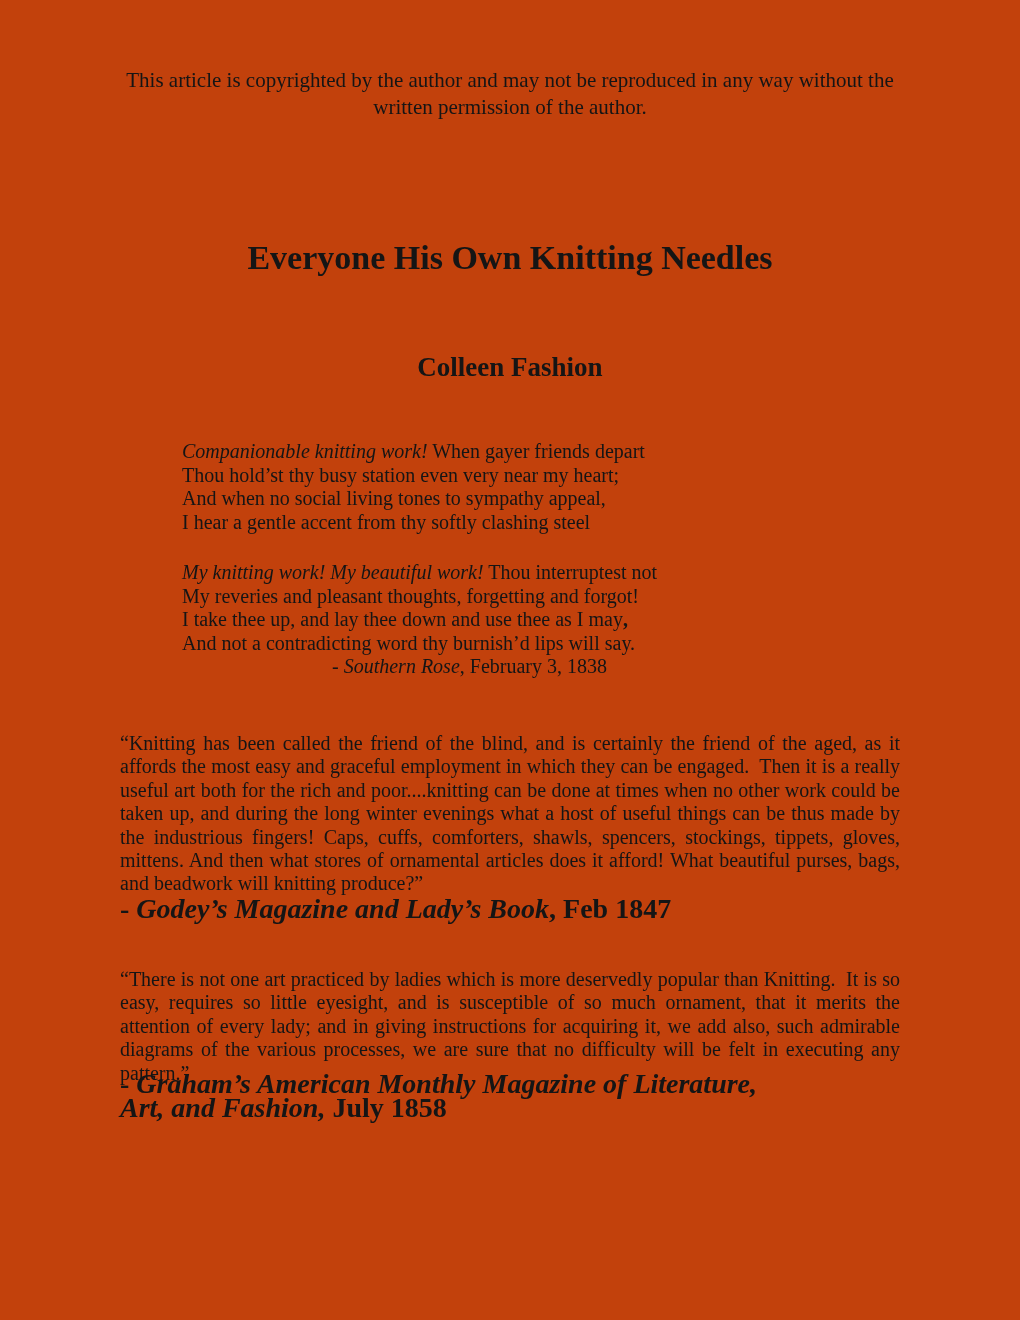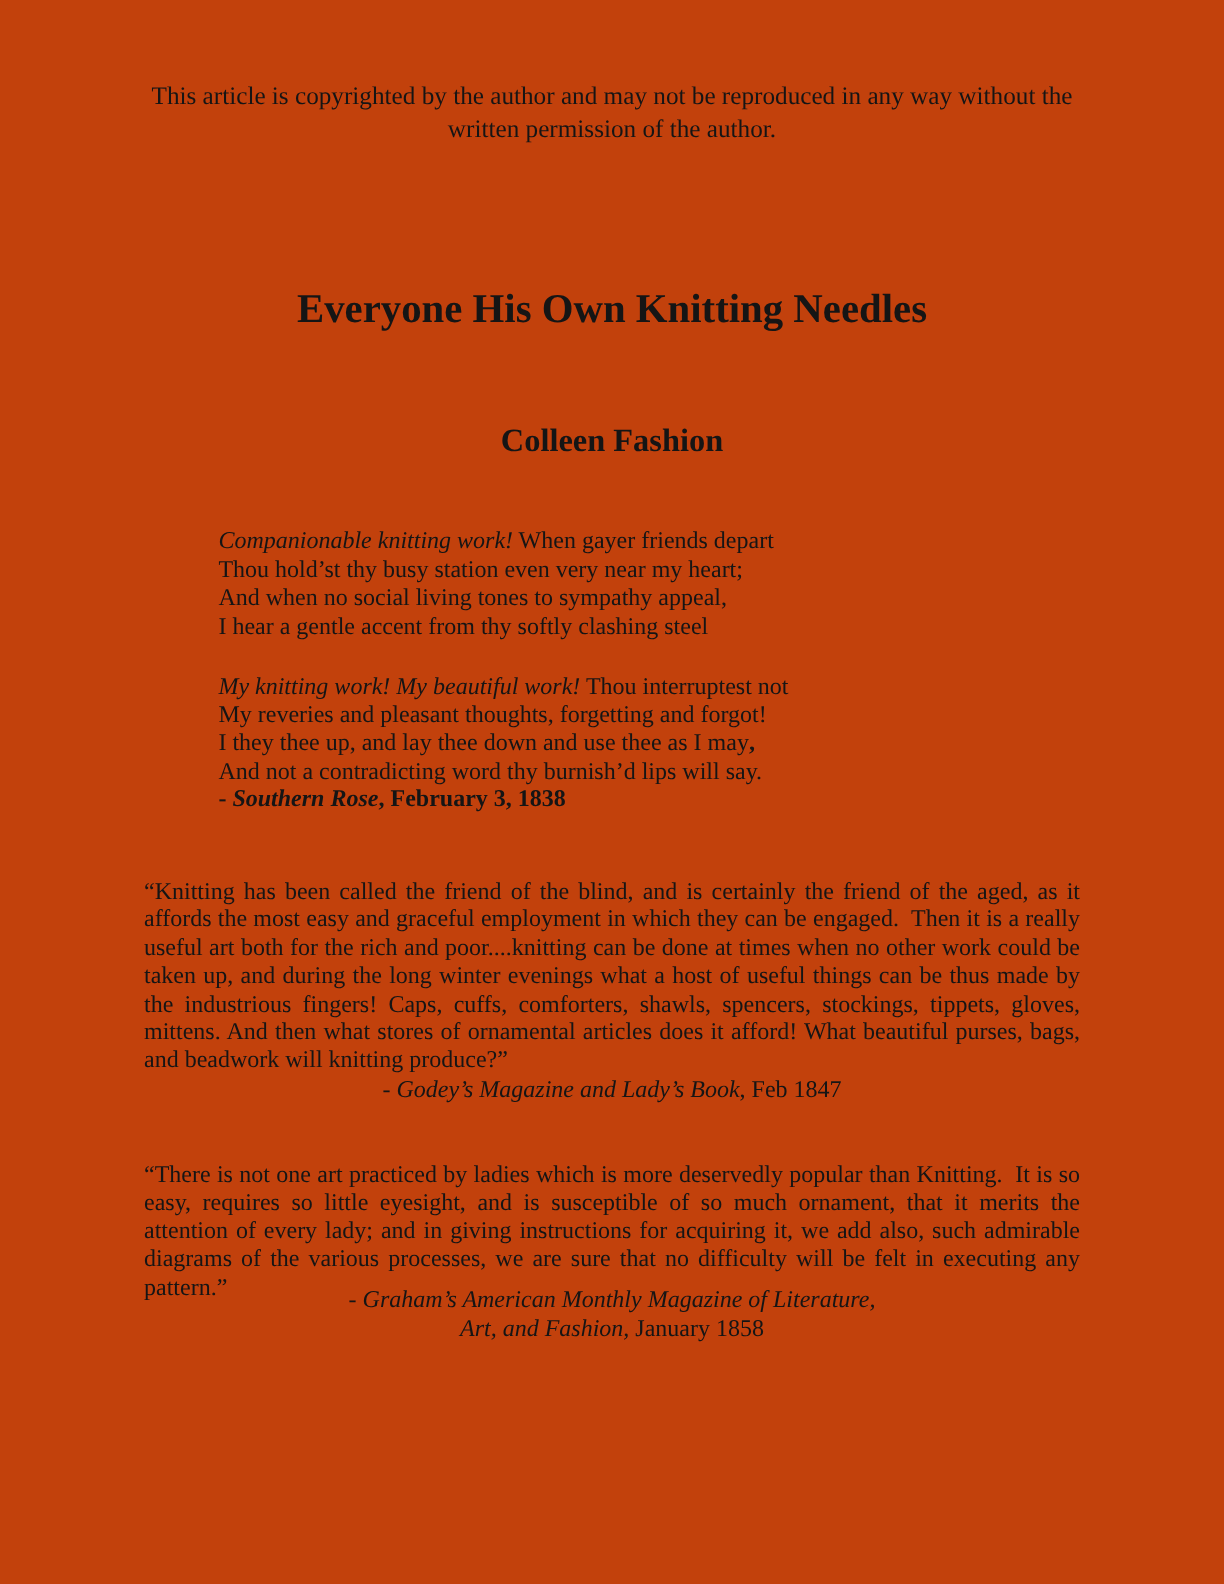--- a/index.html
+++ b/index.html
@@ -27,33 +27,33 @@
   .author {
     position: absolute; top: 351px; left: 0; width: 100%;
     text-align: center; font-size: 27px; font-weight: bold; line-height: 32px;
   }
 
   .poem {
     position: absolute; top: 440px; left: 182px; width: 575px;
     font-size: 20px; line-height: 23.5px;
   }
   .stanza2 { margin-top: 27px; }
-  .poem-attr { text-align: left; font-weight: bold; }
+  .poem-attr { text-align: center; }
 
   .quote {
     position: absolute; left: 120px; width: 780px;
     font-size: 20px; line-height: 23.4px;
     text-align: justify; white-space: pre-wrap;
   }
   .quote1 { top: 732px; }
   .quote2 { top: 968px; }
 
   .attr {
     position: absolute; left: 120px; width: 780px;
-    font-size: 20px; line-height: 23.5px; text-align: center;
+    font-size: 28px; line-height: 23.5px; text-align: left; font-weight: bold;
   }
   .attr1 { top: 897px; }
   .attr2 { top: 1072px; }
 
   .it { font-style: italic; }
   .b  { font-weight: bold; }
 </style>
 </head>
 <body>
 
@@ -70,28 +70,28 @@
   <div class="poem">
     <div class="stanza">
       <div class="poem-line"><span class="it">Companionable knitting work!</span><span> When gayer friends depart</span></div>
       <div class="poem-line">Thou hold’st thy busy station even very near my heart;</div>
       <div class="poem-line">And when no social living tones to sympathy appeal,</div>
       <div class="poem-line">I hear a gentle accent from thy softly clashing steel</div>
     </div>
     <div class="stanza stanza2">
       <div class="poem-line"><span class="it">My knitting work! My beautiful work!</span><span> Thou interruptest not</span></div>
       <div class="poem-line">My reveries and pleasant thoughts, forgetting and forgot!</div>
-      <div class="poem-line"><span>I they thee up, and lay thee down and use thee as I may</span><span class="b">,</span></div>
+      <div class="poem-line"><span>I take thee up, and lay thee down and use thee as I may</span><span class="b">,</span></div>
       <div class="poem-line">And not a contradicting word thy burnish’d lips will say.</div>
     </div>
     <div class="poem-attr"><span>- </span><span class="it">Southern Rose</span><span>, February 3, 1838</span></div>
   </div>
 
   <p class="quote quote1">“Knitting has been called the friend of the blind, and is certainly the friend of the aged, as it affords the most easy and graceful employment in which they can be engaged.  Then it is a really useful art both for the rich and poor....knitting can be done at times when no other work could be taken up, and during the long winter evenings what a host of useful things can be thus made by the industrious fingers! Caps, cuffs, comforters, shawls, spencers, stockings, tippets, gloves, mittens. And then what stores of ornamental articles does it afford! What beautiful purses, bags, and beadwork will knitting produce?”</p>
   <div class="attr attr1"><span>- </span><span class="it">Godey’s Magazine and Lady’s Book</span><span>, Feb 1847</span></div>
 
   <p class="quote quote2">“There is not one art practiced by ladies which is more deservedly popular than Knitting.  It is so easy, requires so little eyesight, and is susceptible of so much ornament, that it merits the attention of every lady; and in giving instructions for acquiring it, we add also, such admirable diagrams of the various processes, we are sure that no difficulty will be felt in executing any pattern.”</p>
   <div class="attr attr2">
     <div><span>- </span><span class="it">Graham’s American Monthly Magazine of Literature,</span></div>
-    <div><span class="it">Art, and Fashion,</span><span> January 1858</span></div>
+    <div><span class="it">Art, and Fashion,</span><span> July 1858</span></div>
   </div>
 
 </div>
 
 </body></html>

